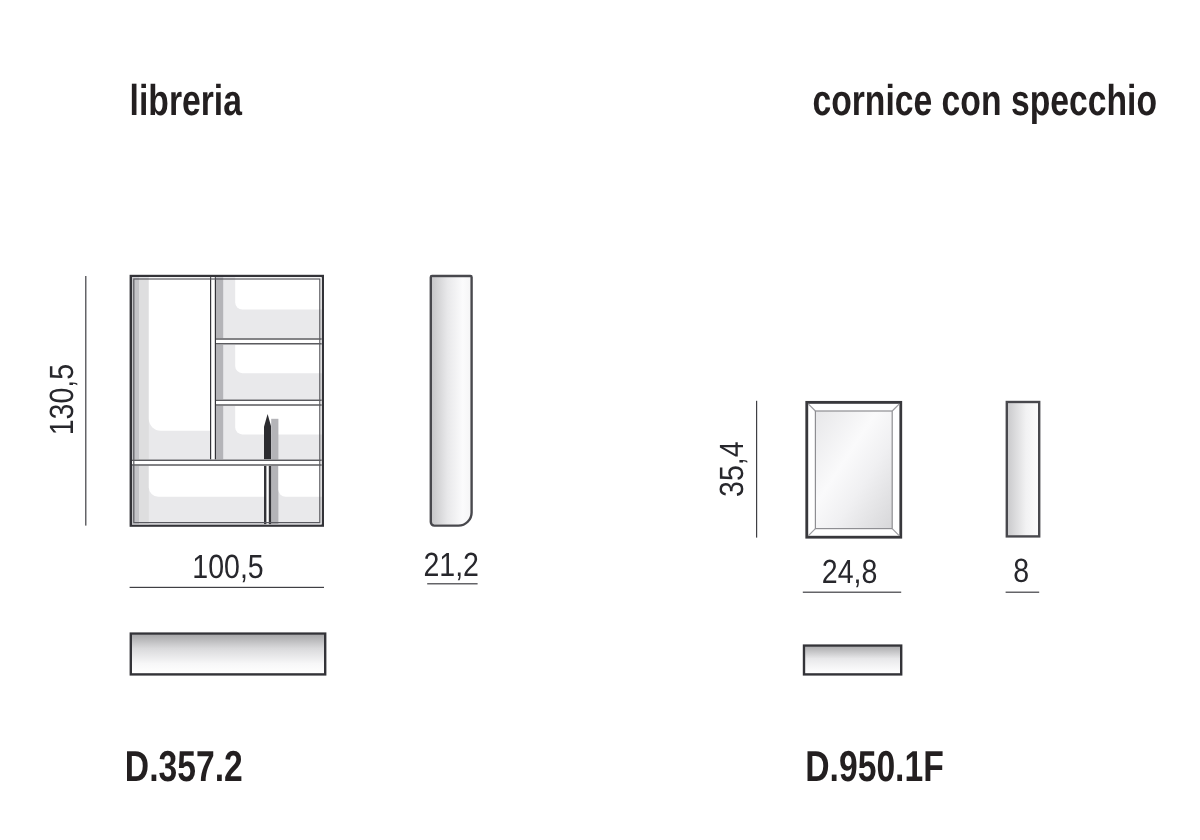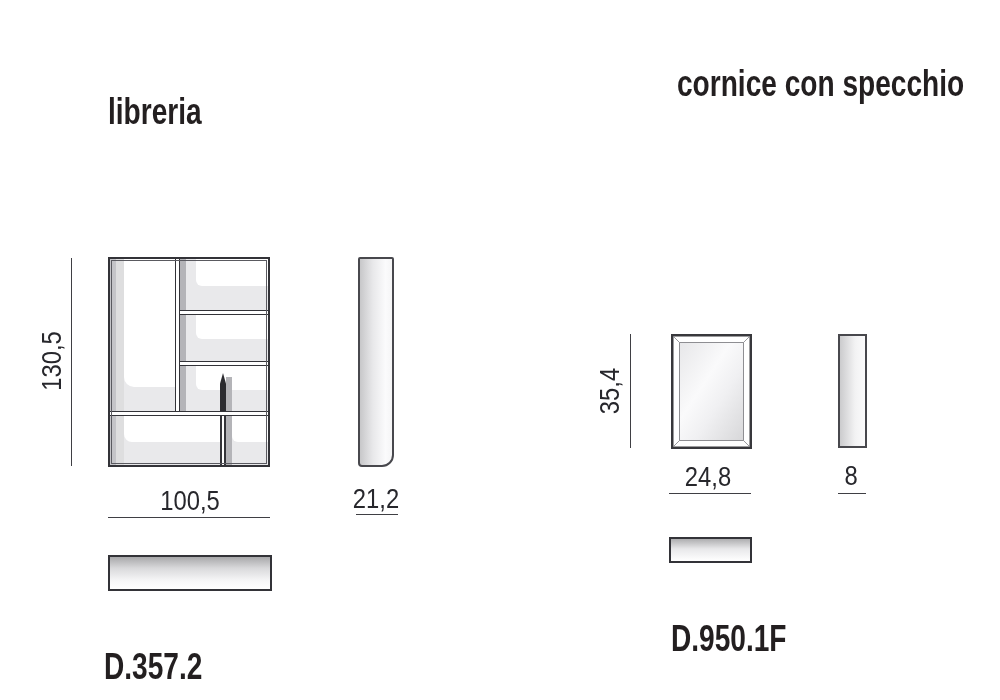--- a/index.html
+++ b/index.html
@@ -82,21 +82,21 @@
   }
   .plan-mir{
     position:absolute;left:669px;top:537px;width:83px;height:26px;
     border:2px solid #333338;box-sizing:border-box;
     background:linear-gradient(180deg,#aeaeb0 0%,#e8e8ea 45%,#ffffff 100%);
   }
 </style>
 </head>
 <body>
 
-<div class="abs" style="inset:0;margin-top:28px;">
+<div class="abs" style="inset:0;">
 
   <div class="title" style="left:108px;top:66px;">libreria</div>
 
   <div class="dim-line" style="left:71px;top:230px;width:1px;height:208px;"></div>
   <div class="dim-text v-rot" style="left:52px;top:333px;">130,5</div>
 
   <div class="front">
 
     <div class="comp" style="left:0;top:0;width:65px;height:152px;">
       <div class="strip-dark" style="left:0;width:6px;"></div>

